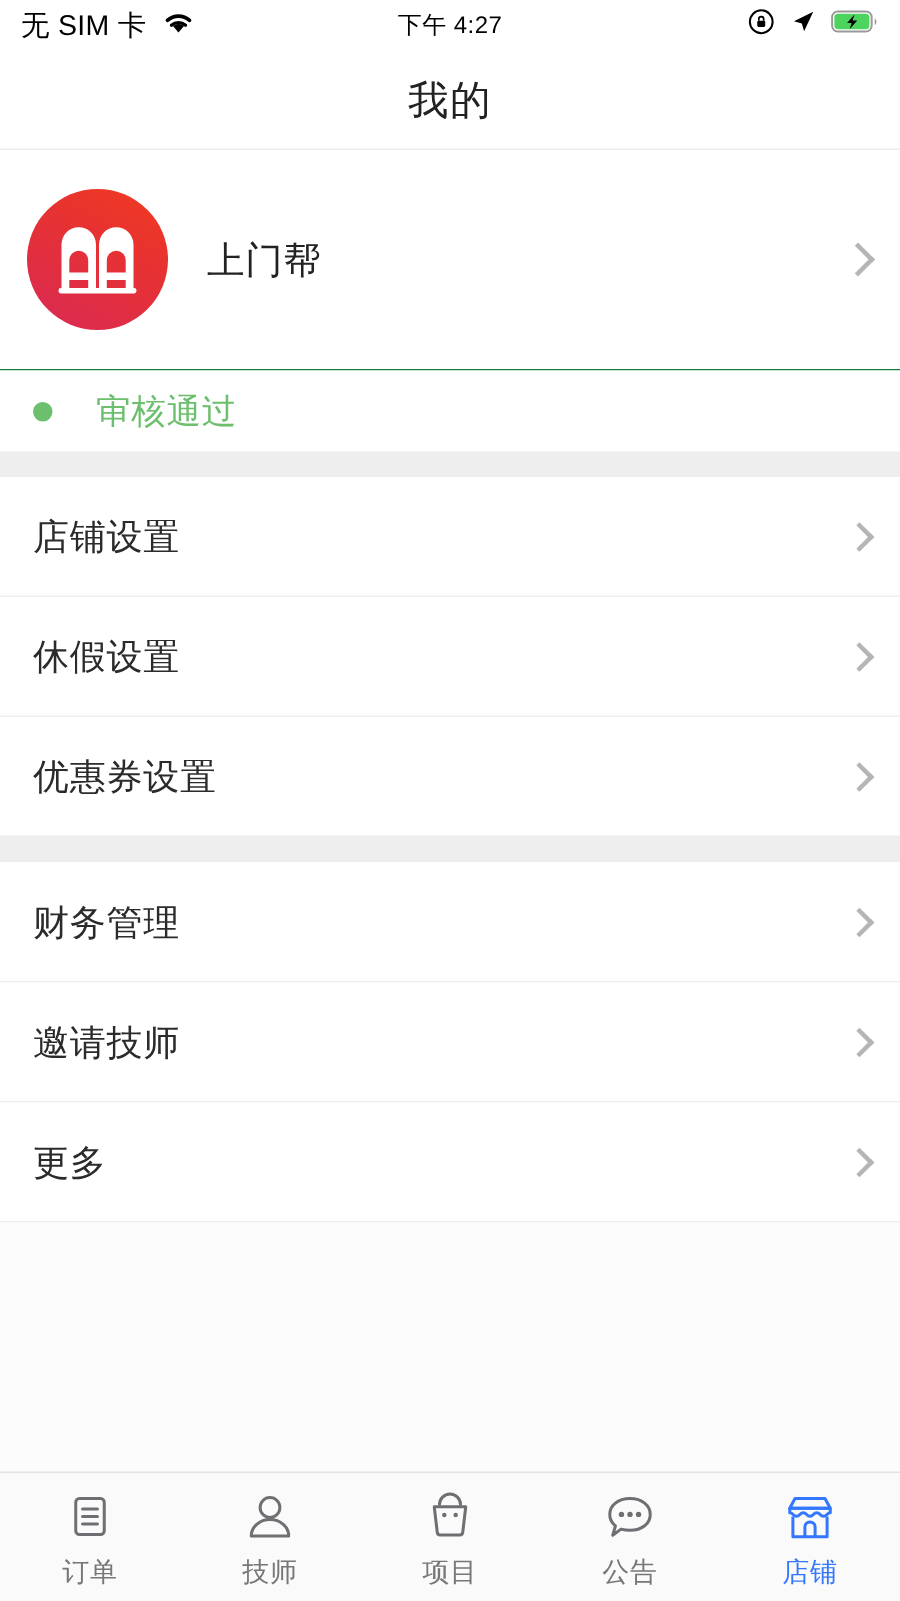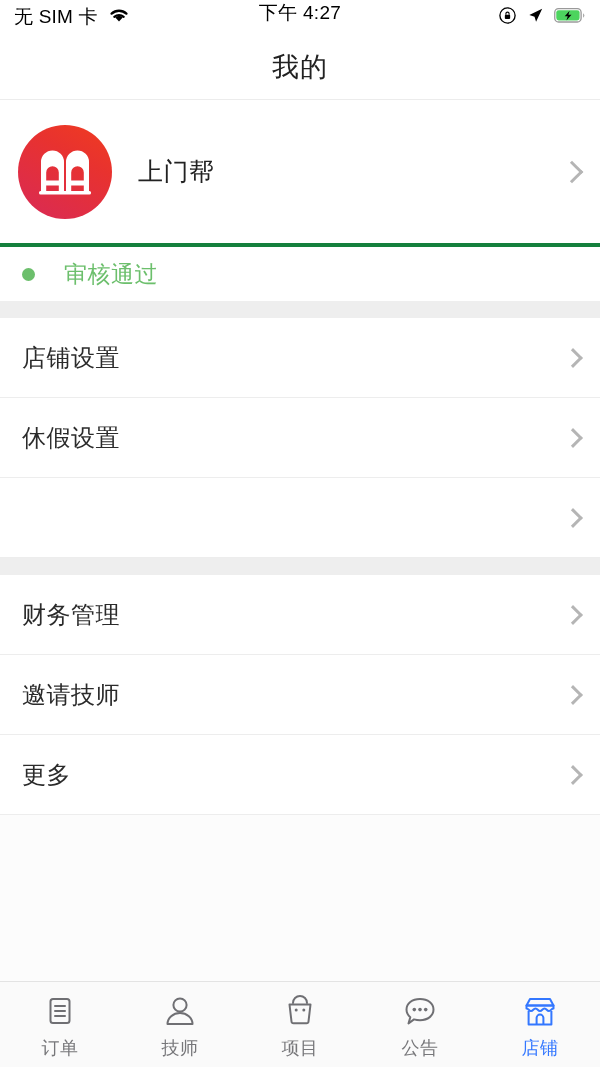--- a/index.html
+++ b/index.html
@@ -14,42 +14,42 @@
   
   .statusbar {
     height:34px; flex:0 0 34px; background:#ffffff;
     display:flex; align-items:center; padding:0 14px;
     position:relative;
   }
   .sb-left { display:flex; align-items:center; gap:9px; }
   .sb-carrier { font-size:19px; color:#000; letter-spacing:.2px; font-weight:400; }
   .sb-center {
     position:absolute; left:0; right:0; top:0; height:34px;
-    display:flex; justify-content:center;
-    font-size:19px; color:#000; font-weight:500; letter-spacing:.3px;
+    display:flex; align-items:center; justify-content:center;
+    font-size:16px; color:#000; font-weight:500; letter-spacing:.3px;
     pointer-events:none;
   }
   .sb-right { margin-left:auto; display:flex; align-items:center; gap:9px; z-index:2; }
 
   
   .navbar {
     height:66px; flex:0 0 66px; background:#ffffff;
     display:flex; align-items:center; justify-content:center;
     border-bottom:1px solid #ececec;
   }
   .nav-title { font-size:27px; color:#222222; font-weight:500; letter-spacing:1px; }
 
   
   .body { flex:1 1 auto; background:#fbfbfb; overflow:hidden; }
 
   
   .profile {
     height:147px; background:#ffffff;
     display:flex; align-items:center; padding:0 20px 0 18px;
-    border-bottom:4px solid #15803d;
+    border-bottom:1px solid #15803d;
   }
   .avatar {
     width:94px; height:94px; border-radius:50%;
     background:linear-gradient(210deg,#f03c20 0%,#e8322f 35%,#d92a56 100%);
     flex:0 0 94px; position:relative;
   }
   .avatar svg { position:absolute; inset:0; width:94px; height:94px; }
   .shop-name { font-size:25px; color:#222222; margin-left:26px; letter-spacing:.5px; }
   .chev {
     margin-left:auto; width:14px; height:14px;
@@ -172,20 +172,21 @@
     <div class="list">
       <div class="row">
         <span class="row-label">店铺设置</span>
         <span class="chev"></span>
       </div>
       <div class="row">
         <span class="row-label">休假设置</span>
         <span class="chev"></span>
       </div>
       <div class="row">
+        <span class="row-label">优惠券设置</span>
         <span class="chev"></span>
       </div>
     </div>
 
     <div class="gap"></div>
     <div class="list">
       <div class="row">
         <span class="row-label">财务管理</span>
         <span class="chev"></span>
       </div>

